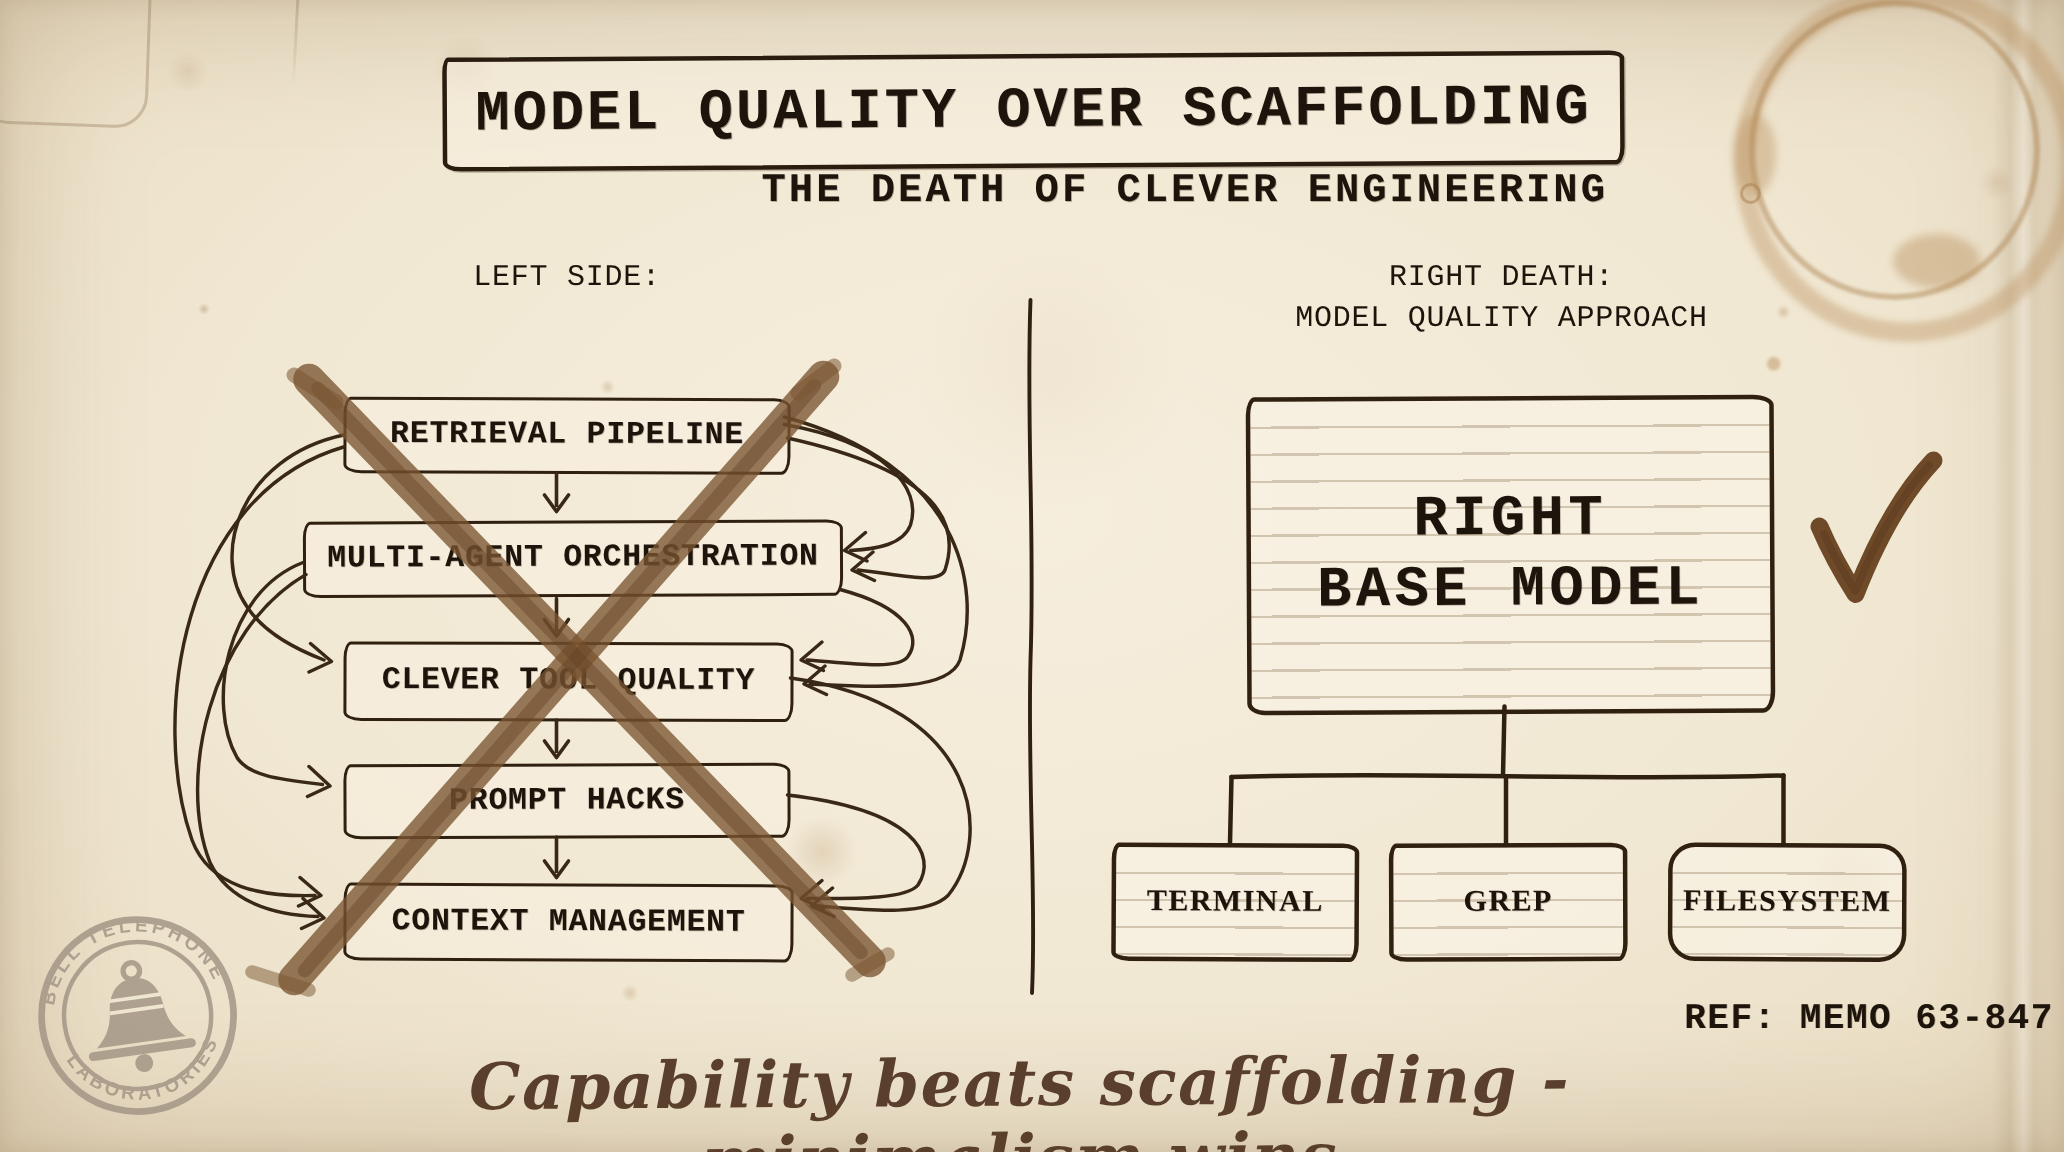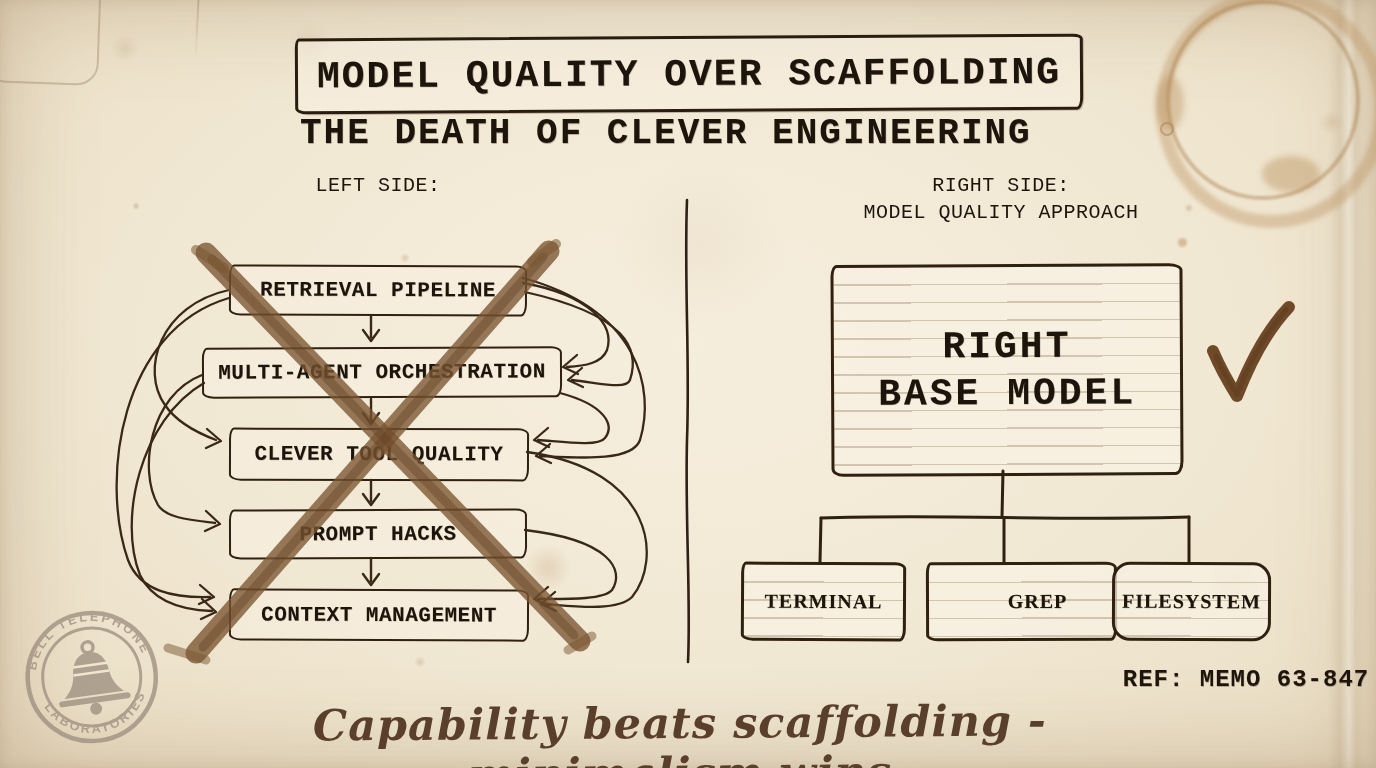--- a/index.html
+++ b/index.html
@@ -37,22 +37,22 @@
     border:2px solid rgba(168,126,76,.5);}
   .coffee-dot2{position:absolute;left:1178px;top:238px;width:9px;height:9px;border-radius:50%;
     background:rgba(187,146,95,.5);filter:blur(1px);}
 
   .title-box{position:absolute;left:295px;top:36px;width:782px;height:70px;
     border:3.5px solid #2a1c0f;border-radius:4px 10px 6px 12px/10px 5px 12px 6px;
     display:flex;align-items:center;justify-content:center;background:rgba(247,239,224,.55);
     transform:rotate(-0.35deg);box-shadow:1px 1px 0 rgba(60,40,20,.25);}
   .title-text{font-size:38px;font-weight:bold;letter-spacing:2px;white-space:nowrap;
     text-shadow:.6px .6px 0 rgba(60,40,20,.35);}
-  .subtitle{position:absolute;left:300px;top:113px;width:772px;text-align:left;
-    font-size:36px;font-weight:bold;letter-spacing:2px;text-shadow:.5px .5px 0 rgba(60,40,20,.3);}
+  .subtitle{position:absolute;left:300px;top:113px;width:772px;text-align:right;
+    font-size:27px;font-weight:bold;letter-spacing:2px;text-shadow:.5px .5px 0 rgba(60,40,20,.3);}
 
   .col-heading{position:absolute;text-align:center;font-weight:normal;font-size:20px;line-height:27px;letter-spacing:.5px;}
   .col-heading.left{left:110px;top:172px;width:536px;}
   .col-heading.right{left:802px;top:172px;width:398px;}
 
   .hand-box{position:absolute;border:2.5px solid #30200f;background:rgba(247,239,224,.55);
     display:flex;align-items:center;justify-content:center;font-weight:bold;font-size:21px;letter-spacing:.5px;
     border-radius:5px 11px 6px 12px/11px 6px 12px 6px;white-space:nowrap;
     text-shadow:.5px .5px 0 rgba(60,40,20,.3);}
   .lb1{left:229px;top:265px;width:294px;height:47px;transform:rotate(.2deg);}
@@ -61,21 +61,21 @@
   .lb4{left:229px;top:509px;width:294px;height:46px;transform:rotate(-.2deg);}
   .lb5{left:229px;top:589px;width:296px;height:48px;transform:rotate(.25deg);}
 
   .ruled{background-color:rgba(248,241,227,.75);
     background-image:repeating-linear-gradient(180deg, rgba(0,0,0,0) 0px, rgba(0,0,0,0) 16.5px, rgba(151,128,96,.38) 16.5px, rgba(151,128,96,.38) 18px);}
   .model-box{left:831px;top:264px;width:346px;height:206px;border-width:3.5px;flex-direction:column;
     font-size:38px;line-height:47px;letter-spacing:3px;transform:rotate(-.3deg);
     border-radius:6px 14px 8px 12px/12px 7px 14px 8px;}
   .tool-box{top:562px;height:73px;border-width:3.5px;font-size:20px;letter-spacing:1px;font-family:Liberation Serif, serif;}
   .tb1{left:741px;width:159px;transform:rotate(.3deg);}
-  .tb2{left:926px;width:153px;transform:rotate(-.2deg);padding-left:32px;}
+  .tb2{left:926px;width:153px;transform:rotate(-.2deg);}
   .tb3{left:1112px;width:153px;transform:rotate(.25deg);border-radius:18px;}
 
   .ref-note{position:absolute;left:1104px;top:666px;width:284px;text-align:center;
     font-size:24px;font-weight:bold;letter-spacing:1px;text-shadow:.5px .5px 0 rgba(60,40,20,.3);}
   .tagline{position:absolute;left:200px;top:698px;width:960px;text-align:center;
     font-family:"DejaVu Serif","Liberation Serif",serif;font-style:italic;font-weight:bold;
     font-size:43px;color:#5a3f2c;transform:rotate(-.4deg);letter-spacing:1px;}
 
   .overlay-svg{position:absolute;left:0;top:0;width:1376px;height:768px;z-index:5;pointer-events:none;}
   .stamp-svg{position:absolute;left:22px;top:604px;width:140px;height:150px;transform:rotate(-8deg);opacity:.78;}
@@ -96,21 +96,21 @@
 
   <div class="title-box">
     <div class="title-text">MODEL QUALITY OVER SCAFFOLDING</div>
   </div>
   <div class="subtitle">THE DEATH OF CLEVER ENGINEERING</div>
 
   <div class="col-heading left">
     <div>LEFT SIDE:</div>
   </div>
   <div class="col-heading right">
-    <div>RIGHT SIDE:</div>
+    <div>RIGHT DEATH:</div>
     <div>MODEL QUALITY APPROACH</div>
   </div>
 
   <div class="hand-box lb1">
     <span>RETRIEVAL PIPELINE</span>
   </div>
   <div class="hand-box lb2">
     <span>MULTI-AGENT ORCHESTRATION</span>
   </div>
   <div class="hand-box lb3">

